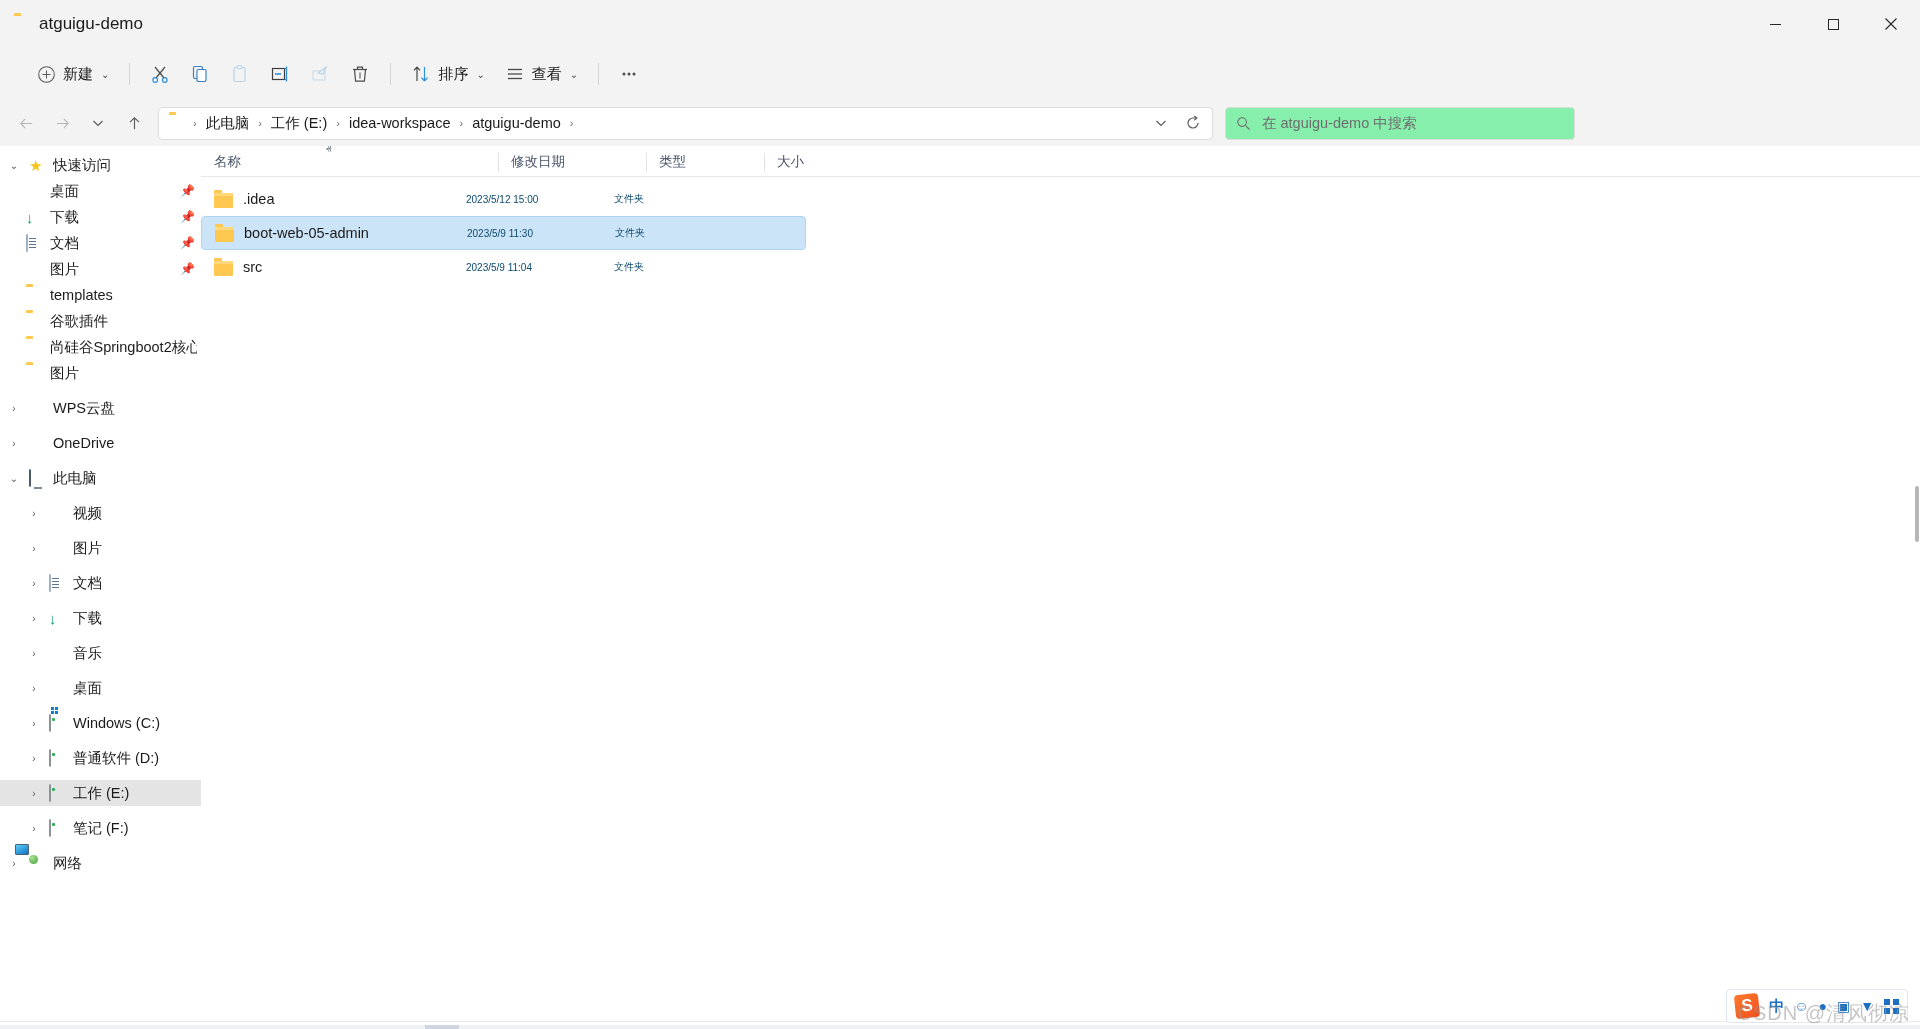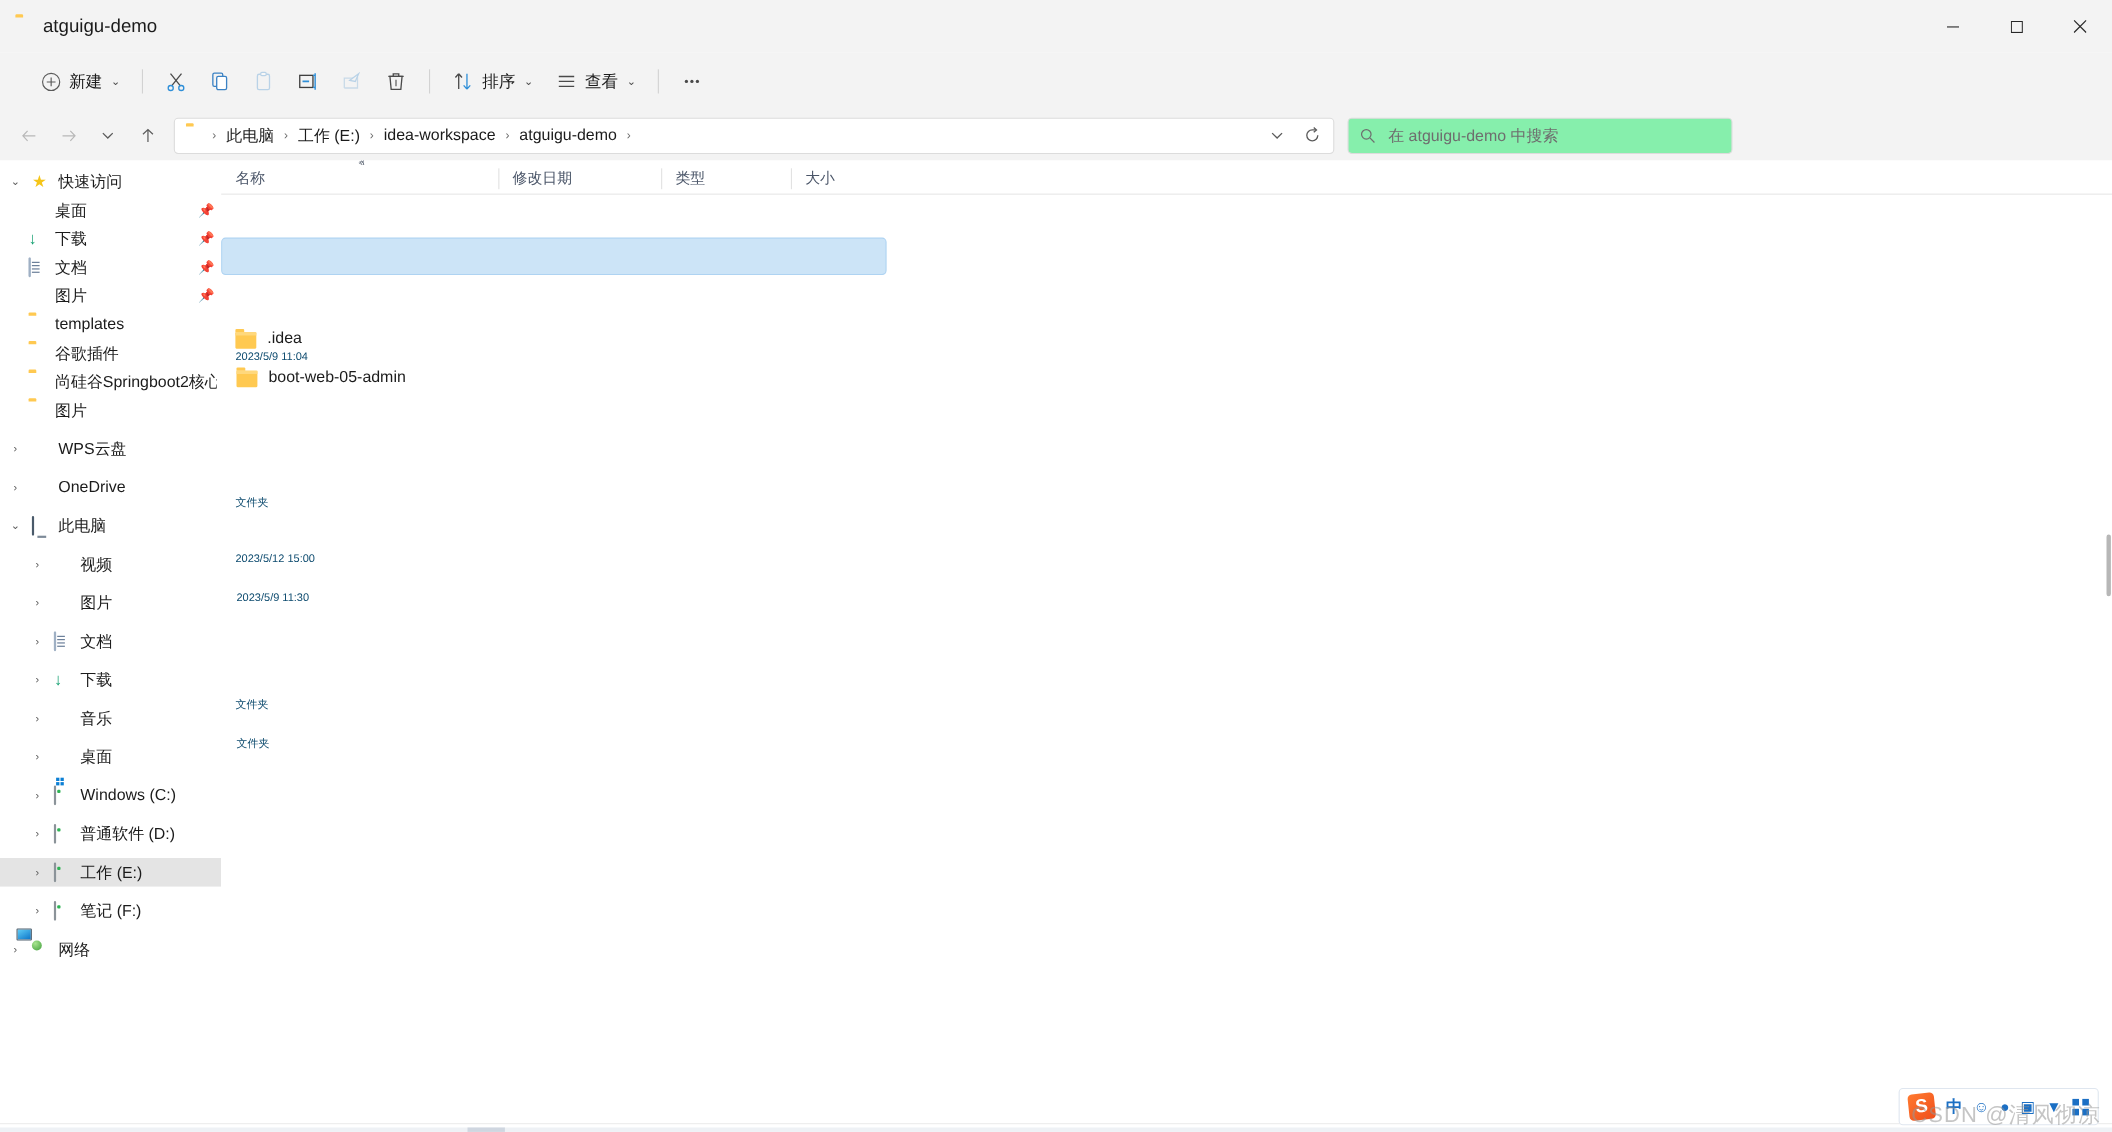--- a/index.html
+++ b/index.html
@@ -201,34 +201,33 @@
     border-bottom: 1px solid #e7e7e7; position: relative; padding-top: 2px;
   }
   .col {
     font-size: 13.5px; color: #4a5568; height: 31px; display: flex; align-items: center;
     padding-left: 13px; position: relative;
   }
   .col + .col:before {
     content: ""; position: absolute; left: 0; top: 6px; height: 19px; width: 1px; background: #e2e2e2;
   }
   .col-name { width: 252px; flex: 0 0 252px; }
-  .col-date { width: 148px; flex: 0 0 148px; }
+  .col-date { width: 148px; flex: 0 0 148px; margin-left: 45px; }
   .col-type { width: 118px; flex: 0 0 118px; }
   .col-size { width: 80px; flex: 0 0 80px; }
   .sort-caret {
     position: absolute; left: 125px; top: -4px; font-size: 11px; color: #5a6472;
   }
   .row {
     height: 34px; display: flex; align-items: center; font-size: 14.5px; color: #1b1b1b;
     margin: 0 0 0 0; border-radius: 4px;
   }
   .row-inner {
     display: flex; align-items: flex-start; height: 34px; width: 605px; border-radius: 4px;
     padding-left: 0;
-    flex-direction: column;
   }
   .row-inner.selected { background: #cce4f7; border: 1px solid #aed3f2; }
   .cell {
     display: flex; align-items: center; height: 100%; padding-left: 13px; overflow: hidden;
     white-space: nowrap;
   }
   .cell-name { width: 252px; flex: 0 0 252px; gap: 10px; }
   .cell-date { width: 148px; flex: 0 0 148px; color: #0c4a6e; font-size: 10px; }
   .cell-type { width: 118px; flex: 0 0 118px; color: #0c4a6e; font-size: 10px; }
   .cell-size { width: 80px; flex: 0 0 80px; color: #4f4f4f; font-size: 14px;
@@ -642,20 +641,24 @@
             <span class="ic-folder-lg"></span>
             <span>boot-web-05-admin</span>
           </div>
           <div class="cell cell-date">2023/5/9 11:30</div>
           <div class="cell cell-type">文件夹</div>
           <div class="cell cell-size"></div>
         </div>
       </div>
       <div class="row">
         <div class="row-inner">
+          <div class="cell cell-name">
+            <span class="ic-folder-lg"></span>
+            <span>src</span>
+          </div>
           <div class="cell cell-date">2023/5/9 11:04</div>
           <div class="cell cell-type">文件夹</div>
           <div class="cell cell-size"></div>
         </div>
       </div>
     </div>
 
     <div class="vscroll"></div>
   </div>
 </div>

